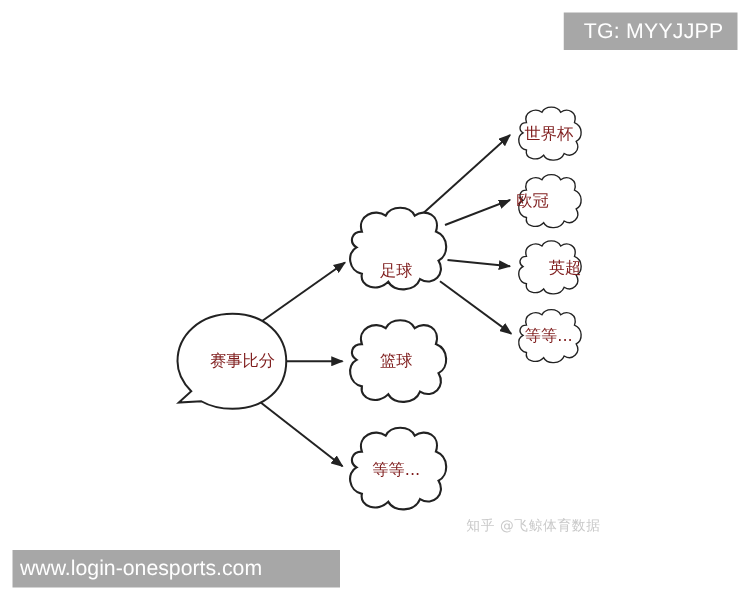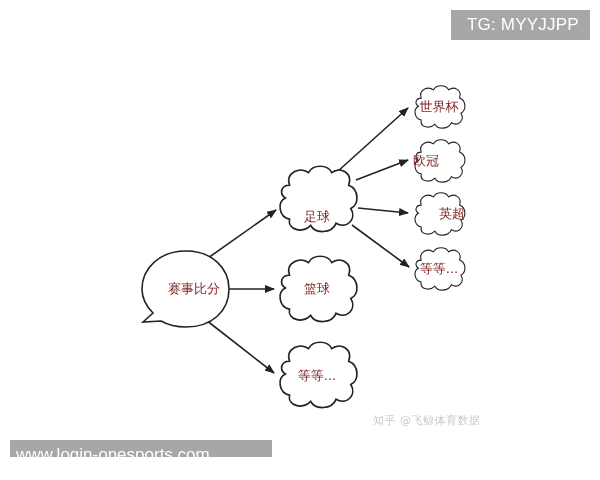--- a/index.html
+++ b/index.html
@@ -7,21 +7,21 @@
       width: 600px; height: 480px; background: #ffffff; position: relative; overflow: hidden;
       font-family: "DejaVu Sans", sans-serif;
     }
     .tg-badge {
       position: absolute; left: 451px; top: 10px; width: 139px; height: 30px;
       background: #a7a7a7; color: #ffffff; font-family: "Liberation Sans", sans-serif;
       font-size: 17px; line-height: 30px; padding-left: 16px; box-sizing: border-box;
       letter-spacing: 0.2px;
     }
     .url-badge {
-      position: absolute; left: 10px; top: 440px; width: 262px; height: 17px;
+      position: absolute; left: 10px; top: 440px; width: 262px; height: 30px;
       background: #a7a7a7; color: #ffffff; font-family: "Liberation Sans", sans-serif;
       font-size: 17px; line-height: 30px; padding-left: 6px; box-sizing: border-box;
     }
     .watermark {
       position: absolute; left: 373px; top: 413px; color: #c9c9c9;
       font-size: 11px; font-family: "DejaVu Sans", sans-serif; letter-spacing: 0.5px;
     }
     svg.diagram { position: absolute; left: 0; top: 0; }
     .node-label {
       position: absolute; transform: translate(-50%, -50%);

